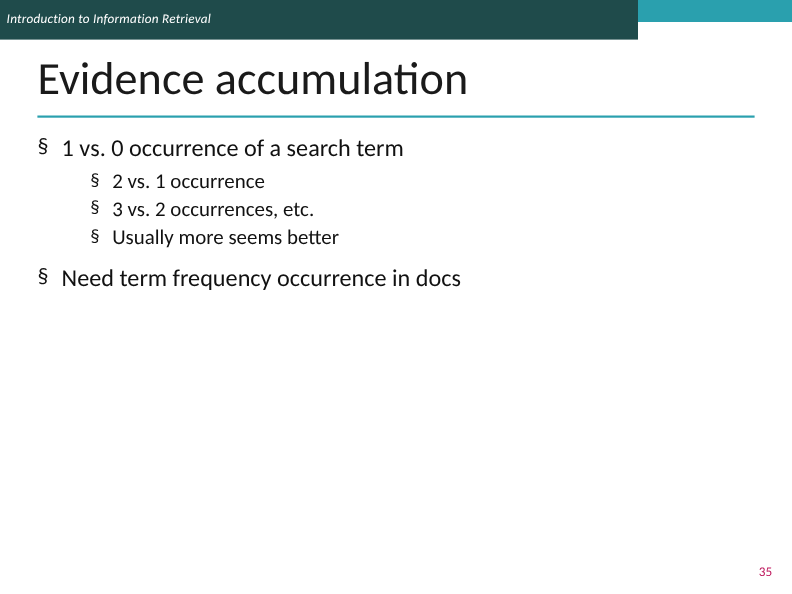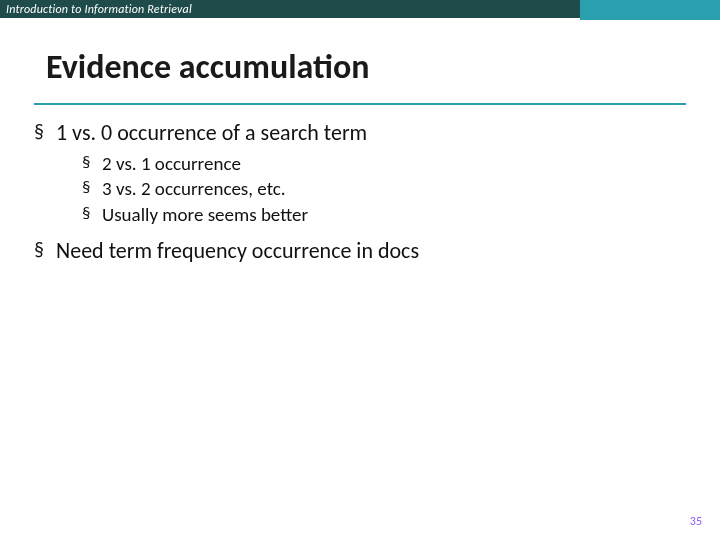--- a/index.html
+++ b/index.html
@@ -12,45 +12,45 @@
     overflow: hidden;
     position: relative;
   }
   .header-bar {
     height: 20px;
     width: 100%;
     display: flex;
   }
   .header-dark {
     background: #1f4b4b;
-    height: 18px;
+    height: 36px;
     flex: 0 0 580px;
     display: flex;
     align-items: center;
   }
   .header-teal {
     background: #2aa0ae;
     height: 20px;
     flex: 1;
   }
   .header-text {
     color: #ffffff;
     font-style: italic;
     font-size: 12px;
     padding-left: 6px;
     letter-spacing: 0.2px;
   }
   .title-wrap {
     margin: 26px 34px 4px 34px;
   }
   .slide-title {
-    font-size: 34px;
+    font-size: 42px;
     color: #1a1a1a;
-    font-weight: 700;
-    margin: 12px;
+    font-weight: 400;
+    margin: 0;
     padding-bottom: 4px;
   }
   .title-rule {
     border: none;
     border-top: 2px solid #2aa0ae;
     margin: 4px 0 0 0;
   }
   .body {
     margin: 14px 34px 0 34px;
   }
@@ -91,21 +91,21 @@
     position: absolute;
     left: 0;
     top: 0;
     font-size: 17px;
   }
   .page-num {
     position: absolute;
     right: 18px;
     bottom: 12px;
     font-size: 12px;
-    color: #8b5cf6;
+    color: #be185d;
   }
 </style>
 </head>
 <body>
 
 <div class="header-bar">
   <div class="header-dark">
     <span class="header-text">Introduction to Information Retrieval</span>
   </div>
   <div class="header-teal"></div>

